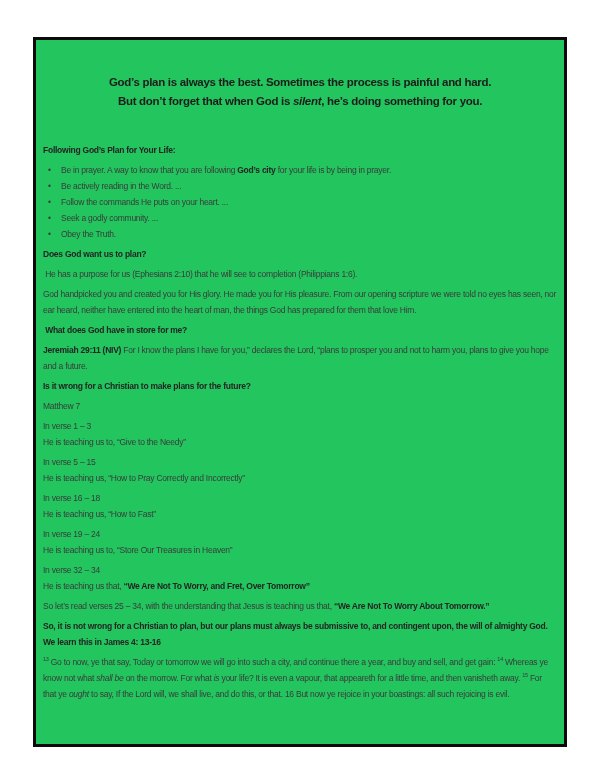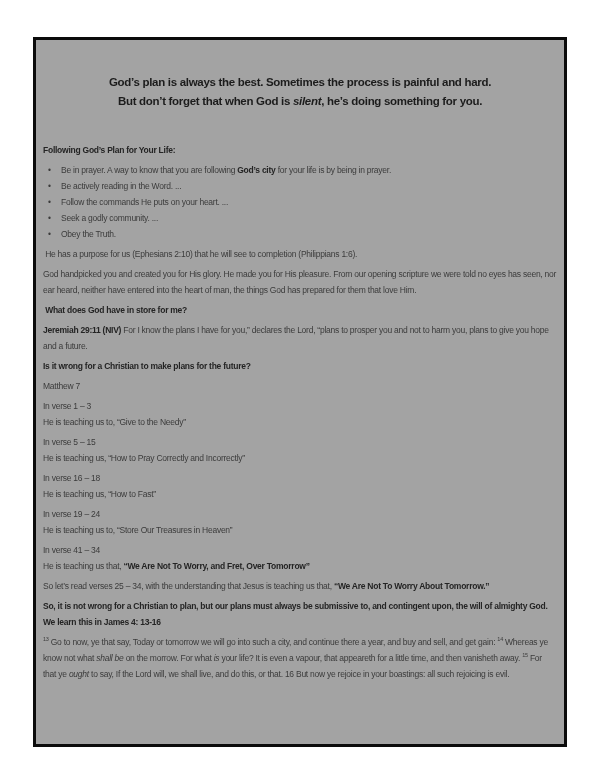--- a/index.html
+++ b/index.html
@@ -11,21 +11,21 @@
     position: relative;
     overflow: hidden;
   }
   .doc-box {
     position: absolute;
     left: 33px;
     top: 37px;
     width: 534px;
     height: 710px;
     box-sizing: border-box;
-    background: #a3a3a3;
+    background: #22c55e;
     border: 3px solid #0b0b0b;
     padding: 33px 7px 0 7px;
     color: #3b3b3b;
     font-size: 8.5px;
     letter-spacing: -0.25px;
     line-height: 16px;
   }
   .hdr {
     text-align: center;
     font-weight: bold;
@@ -75,20 +75,21 @@
   <div class="para"><span class="b">Following God’s Plan for Your Life:</span></div>
 
   <ul class="bullets">
     <li><span>Be in prayer. A way to know that you are following </span><span class="b">God’s city</span><span> for your life is by being in prayer.</span></li>
     <li><span>Be actively reading in the Word. ...</span></li>
     <li><span>Follow the commands He puts on your heart. ...</span></li>
     <li><span>Seek a godly community. ...</span></li>
     <li><span>Obey the Truth.</span></li>
   </ul>
 
+  <div class="para"><span class="b">Does God want us to plan?</span></div>
   <div class="para"><span> He has a purpose for us (Ephesians 2:10) that he will see to completion (Philippians 1:6).</span></div>
   <div class="para"><span>God handpicked you and created you for His glory. He made you for His pleasure. From our opening scripture we were told no eyes has seen, nor ear heard, neither have entered into the heart of man, the things God has prepared for them that love Him.</span></div>
   <div class="para"><span class="b"> What does God have in store for me?</span></div>
   <div class="para"><span class="b">Jeremiah 29:11 (NIV) </span><span>For I know the plans I have for you,” declares the Lord, “plans to prosper you and not to harm you, plans to give you hope and a future.</span></div>
   <div class="para"><span class="b">Is it wrong for a Christian to make plans for the future?</span></div>
   <div class="para"><span>Matthew 7</span></div>
 
   <div class="verse">
     <div class="vline"><span>In verse 1 – 3</span></div>
     <div class="vline"><span>He is teaching us to, “Give to the Needy”</span></div>
@@ -99,21 +100,21 @@
   </div>
   <div class="verse">
     <div class="vline"><span>In verse 16 – 18</span></div>
     <div class="vline"><span>He is teaching us, “How to Fast”</span></div>
   </div>
   <div class="verse">
     <div class="vline"><span>In verse 19 – 24</span></div>
     <div class="vline"><span>He is teaching us to, “Store Our Treasures in Heaven”</span></div>
   </div>
   <div class="verse">
-    <div class="vline"><span>In verse 41 – 34</span></div>
+    <div class="vline"><span>In verse 32 – 34</span></div>
     <div class="vline"><span>He is teaching us that, </span><span class="b">“We Are Not To Worry, and Fret, Over Tomorrow”</span></div>
   </div>
 
   <div class="para"><span>So let’s read verses 25 – 34, with the understanding that Jesus is teaching us that, </span><span class="b">“We Are Not To Worry About Tomorrow.”</span></div>
   <div class="para"><span class="b">So, it is not wrong for a Christian to plan, but our plans must always be submissive to, and contingent upon, the will of almighty God. We learn this in James 4: 13-16</span></div>
   <div class="para"><sup>13</sup><span> Go to now, ye that say, Today or tomorrow we will go into such a city, and continue there a year, and buy and sell, and get gain: </span><sup>14</sup><span> Whereas ye know not what </span><span class="i">shall be</span><span> on the morrow. For what </span><span class="i">is</span><span> your life? It is even a vapour, that appeareth for a little time, and then vanisheth away. </span><sup>15</sup><span> For that ye </span><span class="i">ought</span><span> to say, If the Lord will, we shall live, and do this, or that. 16 But now ye rejoice in your boastings: all such rejoicing is evil.</span></div>
 
 </div>
 
 </body></html>

